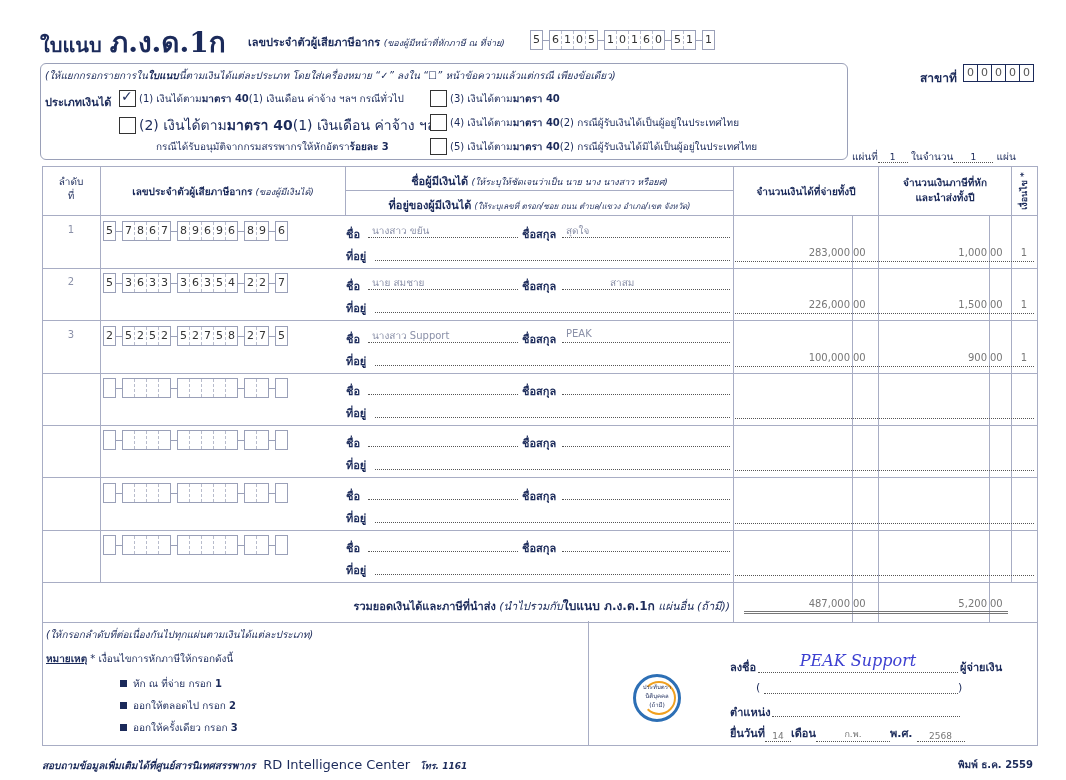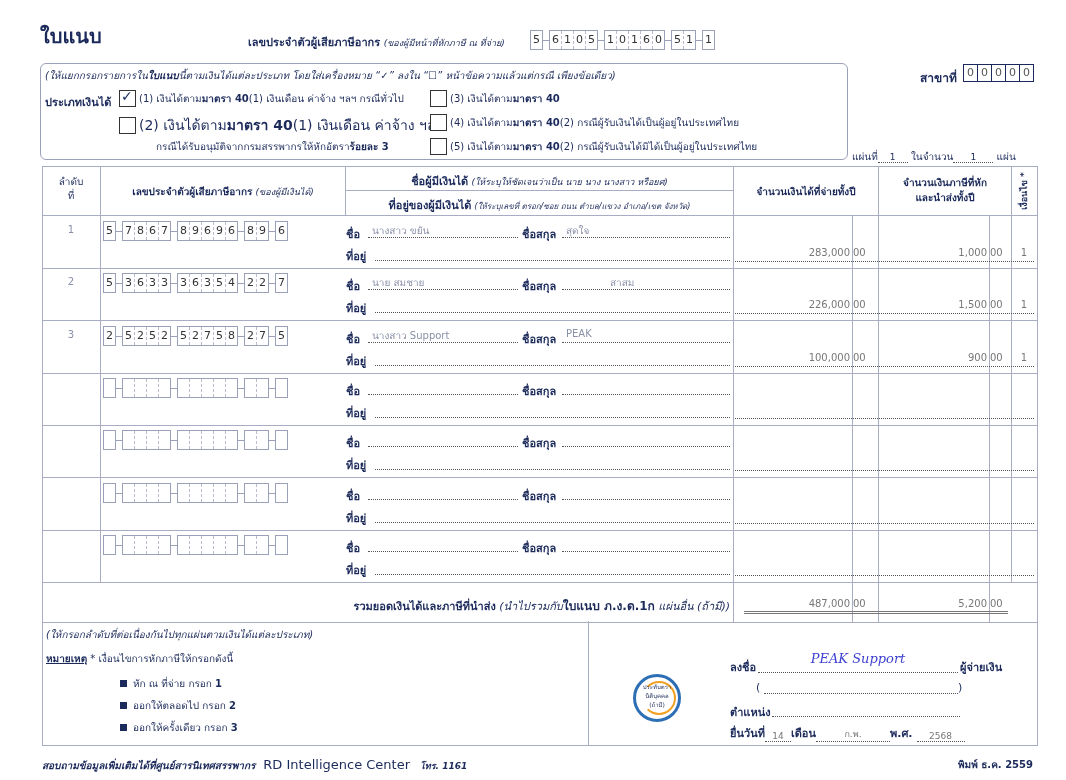--- a/index.html
+++ b/index.html
@@ -21,20 +21,21 @@
   .dotted{position:absolute;border-bottom:1px dotted #555;height:0;}
   .tiny{font-size:9px;}
   .fill{color:#8a90a8;font-size:10px;}
   .amount{position:absolute;font-size:10px;color:#777;text-align:right;}
 </style>
 </head>
 <body>
 
 <div class="abs navy" style="left:40px;top:20px;display:flex;align-items:baseline;">
   <span class="b" style="font-family:'DejaVu Serif',serif;font-size:20px;">ใบแนบ</span>
+  <span class="b" style="font-family:'DejaVu Serif',serif;font-size:28px;margin-left:8px;">ภ.ง.ด.1ก</span>
 </div>
 <div class="abs navy" style="left:248px;top:33px;font-size:11px;">
   <span class="b">เลขประจำตัวผู้เสียภาษีอากร</span>
   <span class="i" style="font-size:9px;">(ของผู้มีหน้าที่หักภาษี ณ ที่จ่าย)</span>
 </div>
 <div class="abs tin" id="payer-tin" style="left:530px;top:30px;">
     <span class="digit-group">
       <span>5</span>
     </span>
     <span class="dash"></span>
@@ -515,21 +516,21 @@
   <div style="position:absolute;left:6px;top:4px;width:30px;height:30px;border-radius:50%;border:2px solid #f0a020;border-left-color:transparent;"></div>
   <div style="position:absolute;left:0;top:5px;width:42px;text-align:center;font-size:6px;line-height:9px;color:#1b2a5a;">
     <div>ประทับตรา</div>
     <div>นิติบุคคล</div>
     <div>(ถ้ามี)</div>
   </div>
 </div>
 
 <div class="abs navy b" style="left:730px;top:658px;font-size:11px;">ลงชื่อ</div>
 <div class="dotted" style="left:758px;top:672px;width:200px;"></div>
-<div class="abs i" style="left:758px;top:651px;width:200px;text-align:center;font-family:'DejaVu Serif',serif;font-size:13px;color:#3c3fd0;">PEAK Support</div>
+<div class="abs i" style="left:758px;top:651px;width:200px;text-align:center;font-family:'DejaVu Serif',serif;font-size:16px;color:#3c3fd0;">PEAK Support</div>
 <div class="abs navy b" style="left:960px;top:658px;font-size:11px;">ผู้จ่ายเงิน</div>
 
 <div class="abs navy" style="left:756px;top:681px;font-size:11px;">(</div>
 <div class="dotted" style="left:764px;top:693px;width:194px;"></div>
 <div class="abs navy" style="left:958px;top:681px;font-size:11px;">)</div>
 
 <div class="abs navy b" style="left:730px;top:703px;font-size:11px;">ตำแหน่ง</div>
 <div class="dotted" style="left:772px;top:716px;width:188px;"></div>
 
 <div class="abs navy" style="left:730px;top:724px;font-size:11px;white-space:nowrap;display:flex;align-items:flex-end;">

